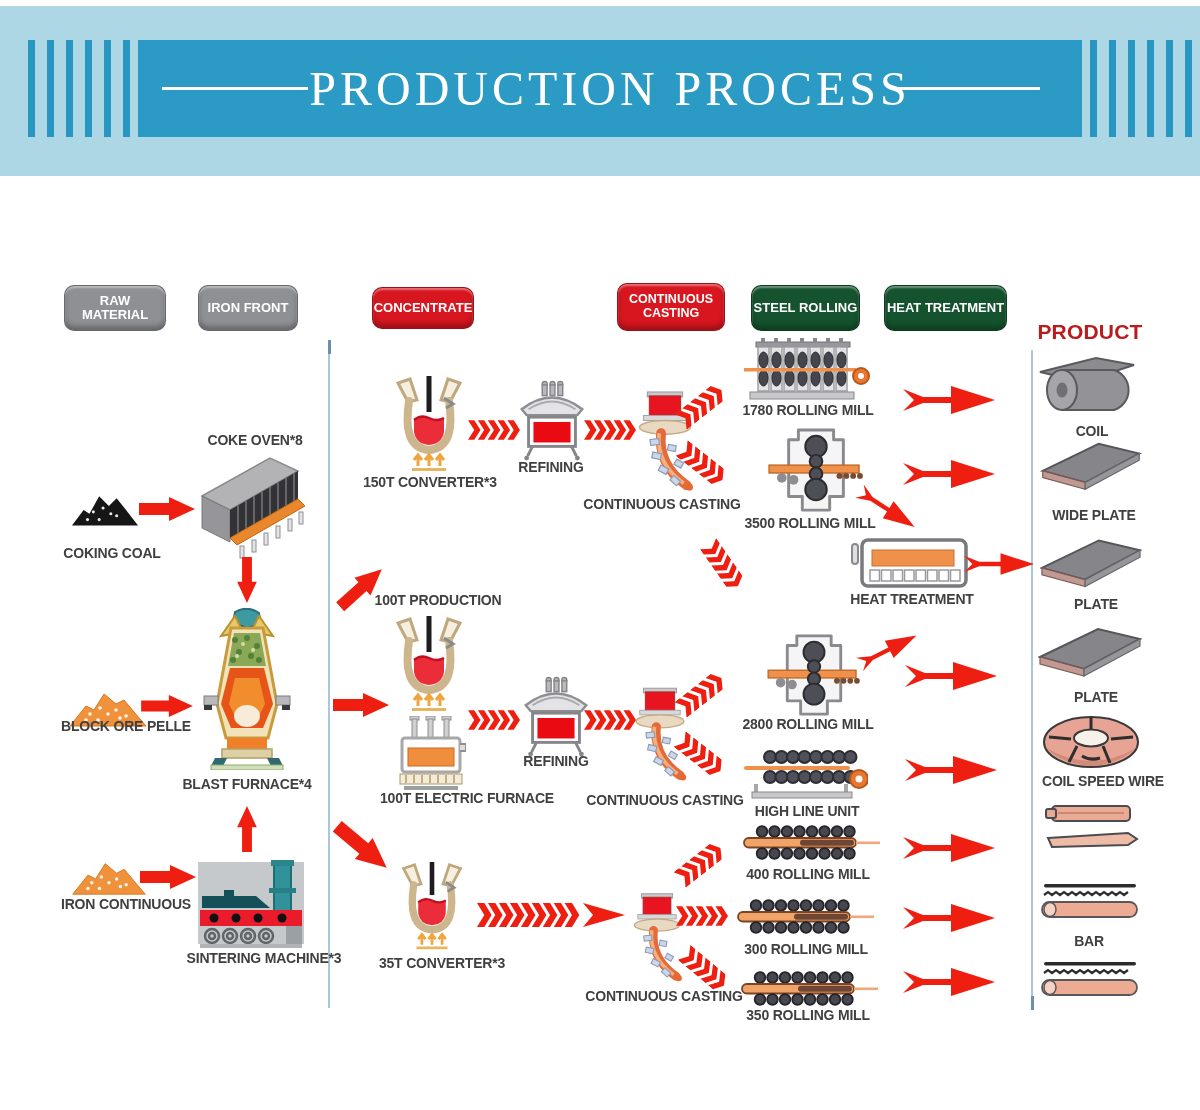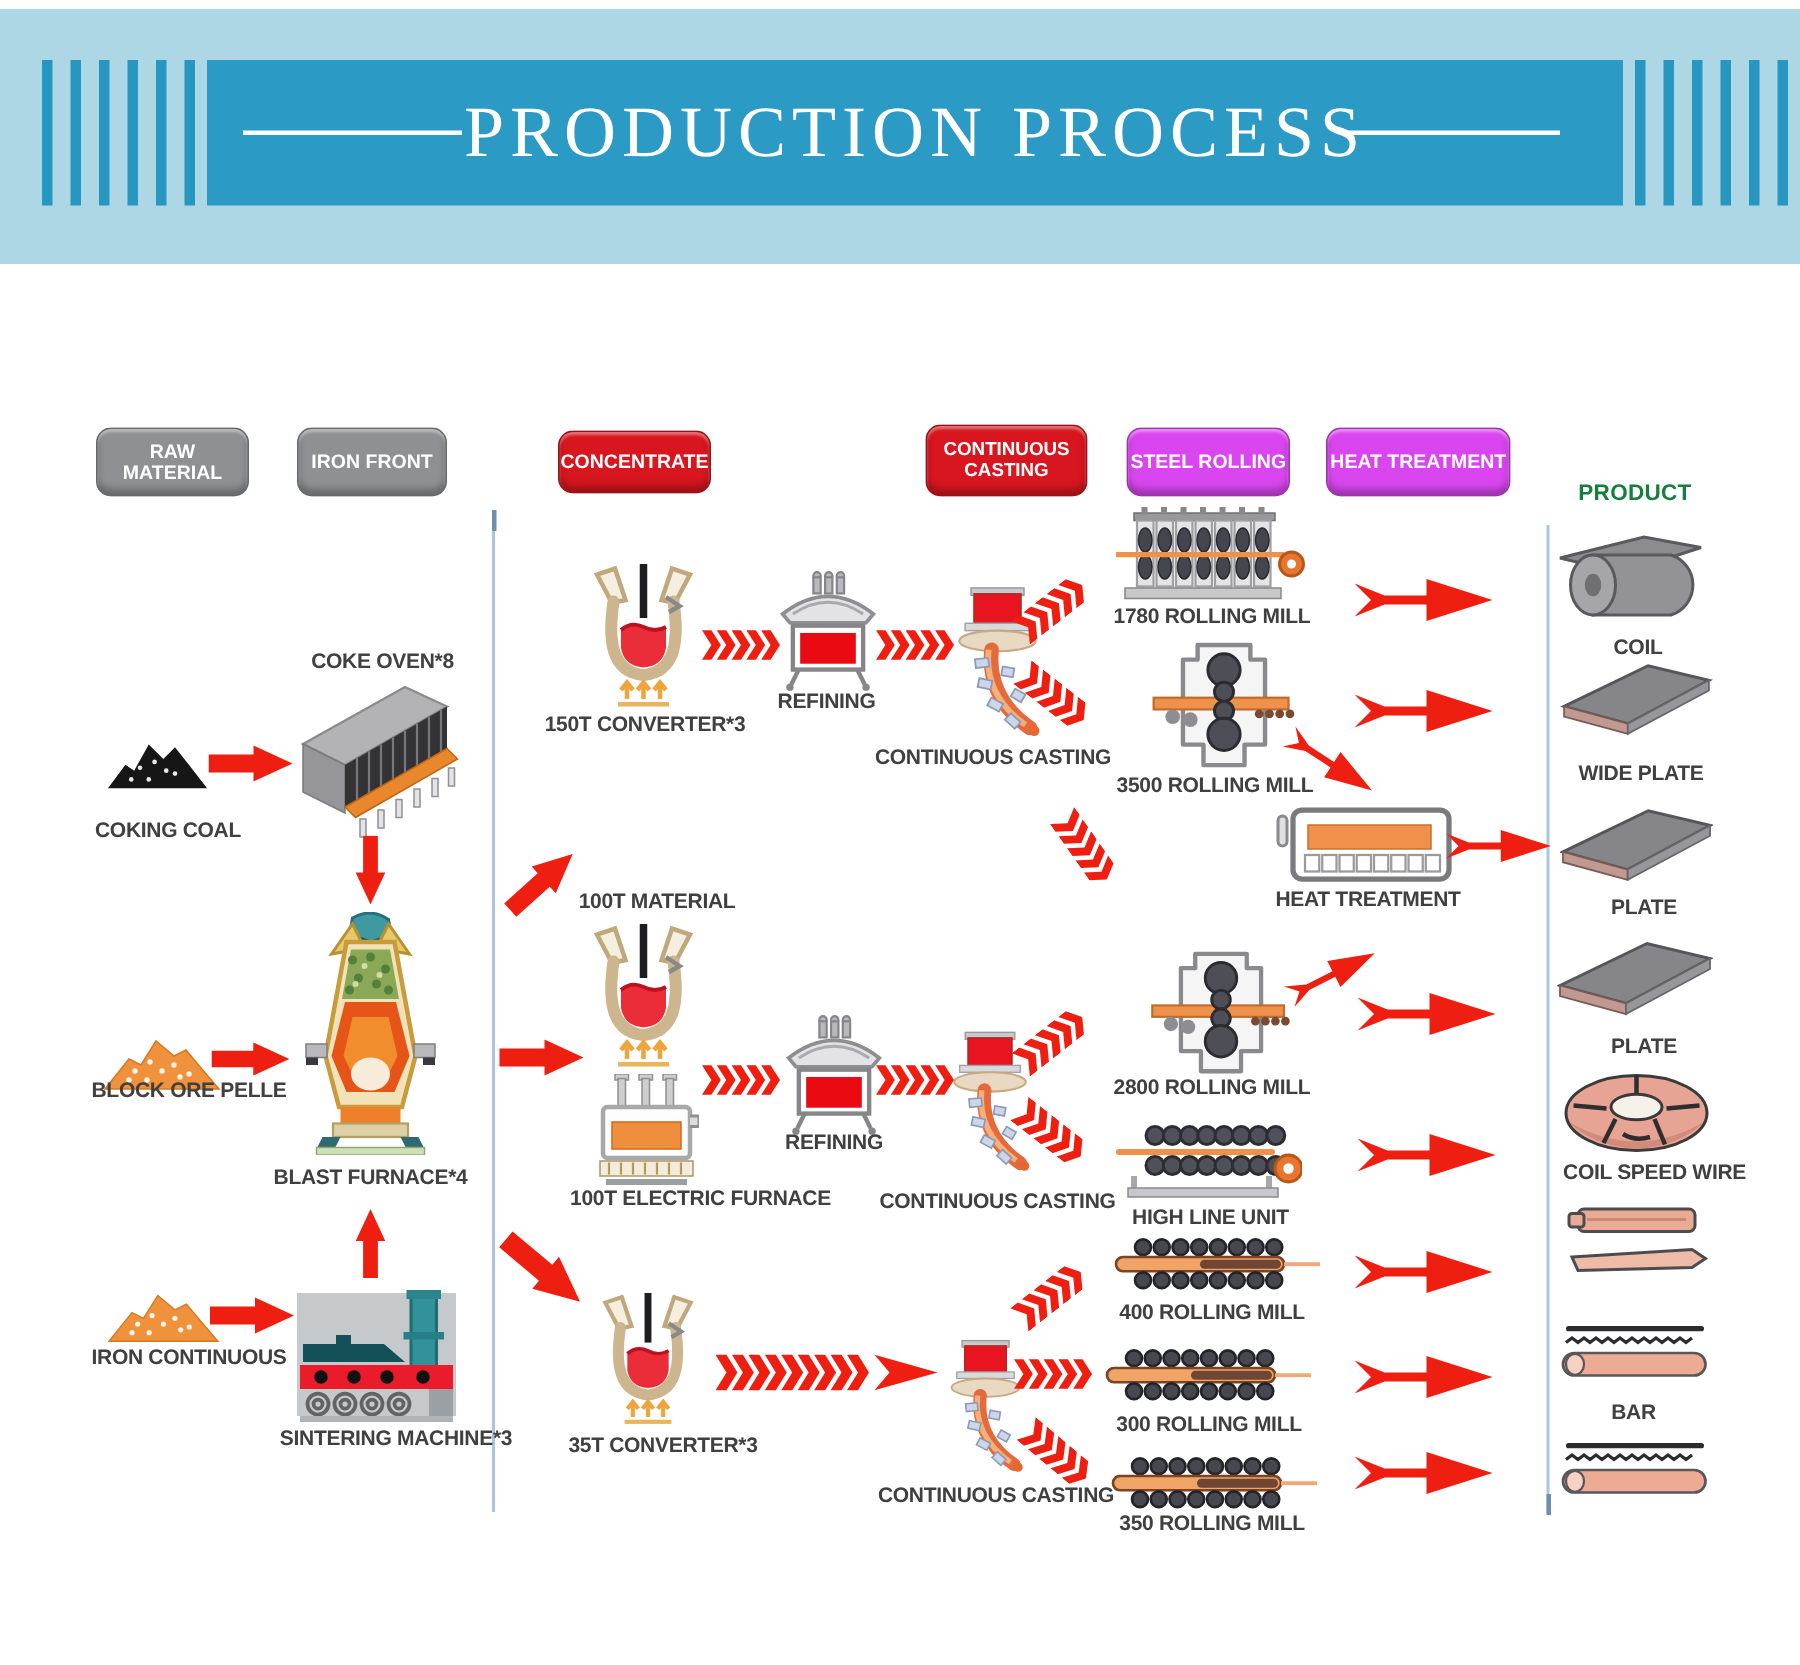--- a/index.html
+++ b/index.html
@@ -14,25 +14,25 @@
              letter-spacing:4px;white-space:nowrap}
   .hrule{position:absolute;top:87px;height:3px;background:#fff}
   
   .vline{position:absolute;width:2px;background:#a9c6da}
   .vcap{position:absolute;width:3px;height:14px;background:#6e8fae}
   
   .pill{position:absolute;height:44px;border-radius:10px;color:#fff;font-weight:bold;font-size:13px;
         display:flex;align-items:center;justify-content:center;text-align:center;line-height:1.1;
         border:1px solid rgba(0,0,0,.28);
         box-shadow:inset 0 2px 2px rgba(255,255,255,.4), inset 0 -4px 5px rgba(0,0,0,.28)}
-  .pill.gray{background:#8f9094}.pill.red{background:#d8161f}.pill.blue{background:#d946ef}
+  .pill.gray{background:#8f9094}.pill.red{background:#d8161f}.pill.blue{background:#14532d}
   
   .lbl{position:absolute;transform:translateX(-50%);white-space:nowrap;font-weight:bold;
        font-size:14px;color:#404040;letter-spacing:-0.2px}
-  .lbl.big{font-size:15px;color:#15803d;letter-spacing:.2px}
+  .lbl.big{font-size:21px;color:#b91c1c;letter-spacing:.2px}
   
   .ic{position:absolute}
   .arr{position:absolute;fill:#ee1f10}
 </style>
 </head>
 <body>
 
 <div class="canvas">
 
   <svg width="0" height="0" style="position:absolute" aria-hidden="true">
@@ -618,21 +618,21 @@
 
   <div class="lbl" style="left:255px;top:432px">COKE OVEN*8</div>
   <div class="lbl" style="left:112px;top:545px">COKING COAL</div>
   <div class="lbl" style="left:126px;top:718px">BLOCK ORE PELLE</div>
   <div class="lbl" style="left:247px;top:776px">BLAST FURNACE*4</div>
   <div class="lbl" style="left:126px;top:896px">IRON CONTINUOUS</div>
   <div class="lbl" style="left:264px;top:950px">SINTERING MACHINE*3</div>
   <div class="lbl" style="left:430px;top:474px">150T CONVERTER*3</div>
   <div class="lbl" style="left:551px;top:459px">REFINING</div>
   <div class="lbl" style="left:662px;top:496px">CONTINUOUS CASTING</div>
-  <div class="lbl" style="left:438px;top:592px">100T MATERIAL</div>
+  <div class="lbl" style="left:438px;top:592px">100T PRODUCTION</div>
   <div class="lbl" style="left:467px;top:790px">100T ELECTRIC FURNACE</div>
   <div class="lbl" style="left:556px;top:753px">REFINING</div>
   <div class="lbl" style="left:665px;top:792px">CONTINUOUS CASTING</div>
   <div class="lbl" style="left:442px;top:955px">35T CONVERTER*3</div>
   <div class="lbl" style="left:664px;top:988px">CONTINUOUS CASTING</div>
   <div class="lbl" style="left:808px;top:402px">1780 ROLLING MILL</div>
   <div class="lbl" style="left:810px;top:515px">3500 ROLLING MILL</div>
   <div class="lbl" style="left:912px;top:591px">HEAT TREATMENT</div>
   <div class="lbl" style="left:808px;top:716px">2800 ROLLING MILL</div>
   <div class="lbl" style="left:807px;top:803px">HIGH LINE UNIT</div>

